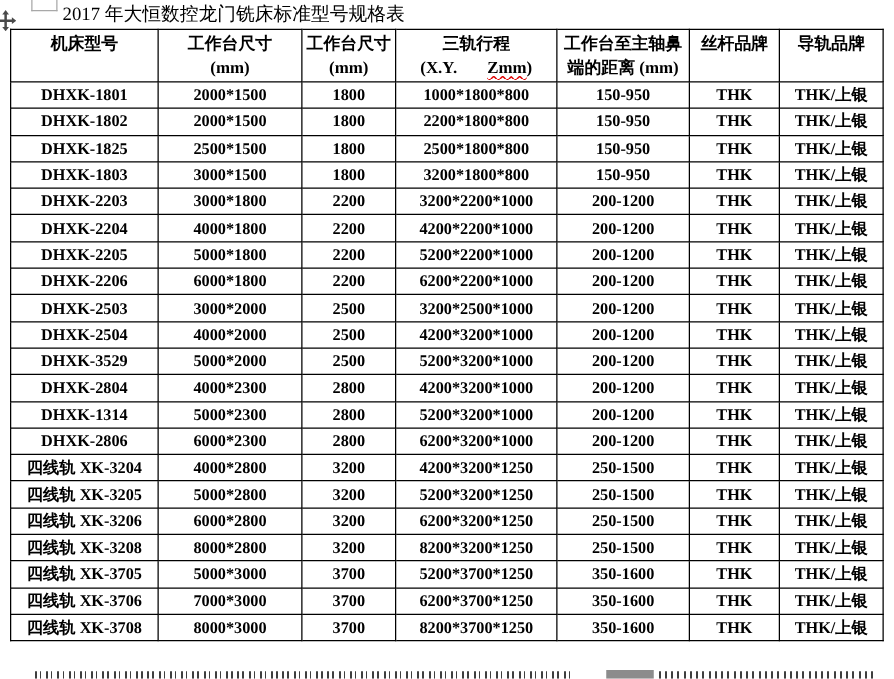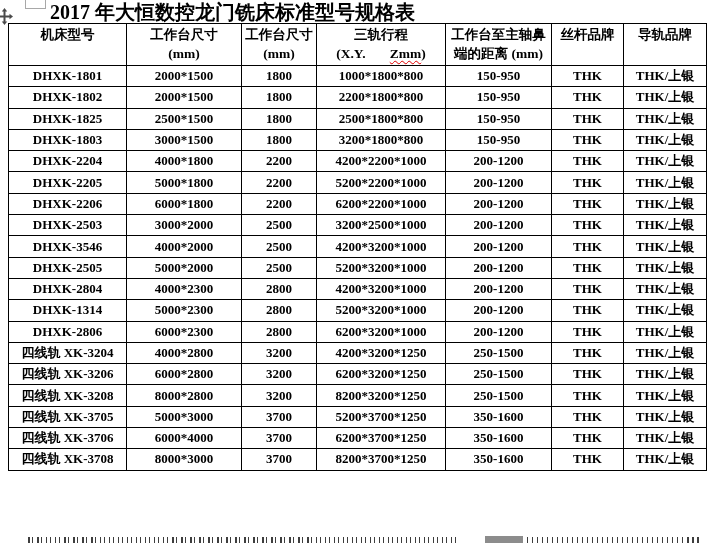--- a/index.html
+++ b/index.html
@@ -13,21 +13,21 @@
   body{
     width:715px;height:543px;
     background:var(--bg);
     overflow:hidden;
     position:relative;
     font-family:"Liberation Serif","DejaVu Serif",serif;
     color:var(--text);
   }
   .title{
     position:absolute;left:50px;top:2px;
-    font-size:20px;font-weight:bold;line-height:20px;
+    font-size:15px;font-weight:normal;line-height:20px;
     white-space:nowrap;
   }
   
   .top-dash{
     position:absolute;left:25px;top:0;width:21px;height:9px;
     background:#ffffff;border:1px solid #a8a8a8;border-top:none;
     box-sizing:border-box;
   }
   .move-handle{
     position:absolute;left:-4px;top:8px;width:17px;height:17px;
@@ -171,20 +171,29 @@
       <tr>
         <td>DHXK-1803</td>
         <td>3000*1500</td>
         <td>1800</td>
         <td>3200*1800*800</td>
         <td>150-950</td>
         <td>THK</td>
         <td>THK/上银</td>
       </tr>
       <tr>
+        <td>DHXK-2203</td>
+        <td>3000*1800</td>
+        <td>2200</td>
+        <td>3200*2200*1000</td>
+        <td>200-1200</td>
+        <td>THK</td>
+        <td>THK/上银</td>
+      </tr>
+      <tr>
         <td>DHXK-2204</td>
         <td>4000*1800</td>
         <td>2200</td>
         <td>4200*2200*1000</td>
         <td>200-1200</td>
         <td>THK</td>
         <td>THK/上银</td>
       </tr>
       <tr>
         <td>DHXK-2205</td>
@@ -207,30 +216,30 @@
       <tr>
         <td>DHXK-2503</td>
         <td>3000*2000</td>
         <td>2500</td>
         <td>3200*2500*1000</td>
         <td>200-1200</td>
         <td>THK</td>
         <td>THK/上银</td>
       </tr>
       <tr>
-        <td>DHXK-3546</td>
+        <td>DHXK-2504</td>
         <td>4000*2000</td>
         <td>2500</td>
         <td>4200*3200*1000</td>
         <td>200-1200</td>
         <td>THK</td>
         <td>THK/上银</td>
       </tr>
       <tr>
-        <td>DHXK-2505</td>
+        <td>DHXK-3529</td>
         <td>5000*2000</td>
         <td>2500</td>
         <td>5200*3200*1000</td>
         <td>200-1200</td>
         <td>THK</td>
         <td>THK/上银</td>
       </tr>
       <tr>
         <td>DHXK-2804</td>
         <td>4000*2300</td>
@@ -261,20 +270,29 @@
       <tr>
         <td>四线轨 XK-3204</td>
         <td>4000*2800</td>
         <td>3200</td>
         <td>4200*3200*1250</td>
         <td>250-1500</td>
         <td>THK</td>
         <td>THK/上银</td>
       </tr>
       <tr>
+        <td>四线轨 XK-3205</td>
+        <td>5000*2800</td>
+        <td>3200</td>
+        <td>5200*3200*1250</td>
+        <td>250-1500</td>
+        <td>THK</td>
+        <td>THK/上银</td>
+      </tr>
+      <tr>
         <td>四线轨 XK-3206</td>
         <td>6000*2800</td>
         <td>3200</td>
         <td>6200*3200*1250</td>
         <td>250-1500</td>
         <td>THK</td>
         <td>THK/上银</td>
       </tr>
       <tr>
         <td>四线轨 XK-3208</td>
@@ -289,21 +307,21 @@
         <td>四线轨 XK-3705</td>
         <td>5000*3000</td>
         <td>3700</td>
         <td>5200*3700*1250</td>
         <td>350-1600</td>
         <td>THK</td>
         <td>THK/上银</td>
       </tr>
       <tr>
         <td>四线轨 XK-3706</td>
-        <td>6000*4000</td>
+        <td>7000*3000</td>
         <td>3700</td>
         <td>6200*3700*1250</td>
         <td>350-1600</td>
         <td>THK</td>
         <td>THK/上银</td>
       </tr>
       <tr>
         <td>四线轨 XK-3708</td>
         <td>8000*3000</td>
         <td>3700</td>

